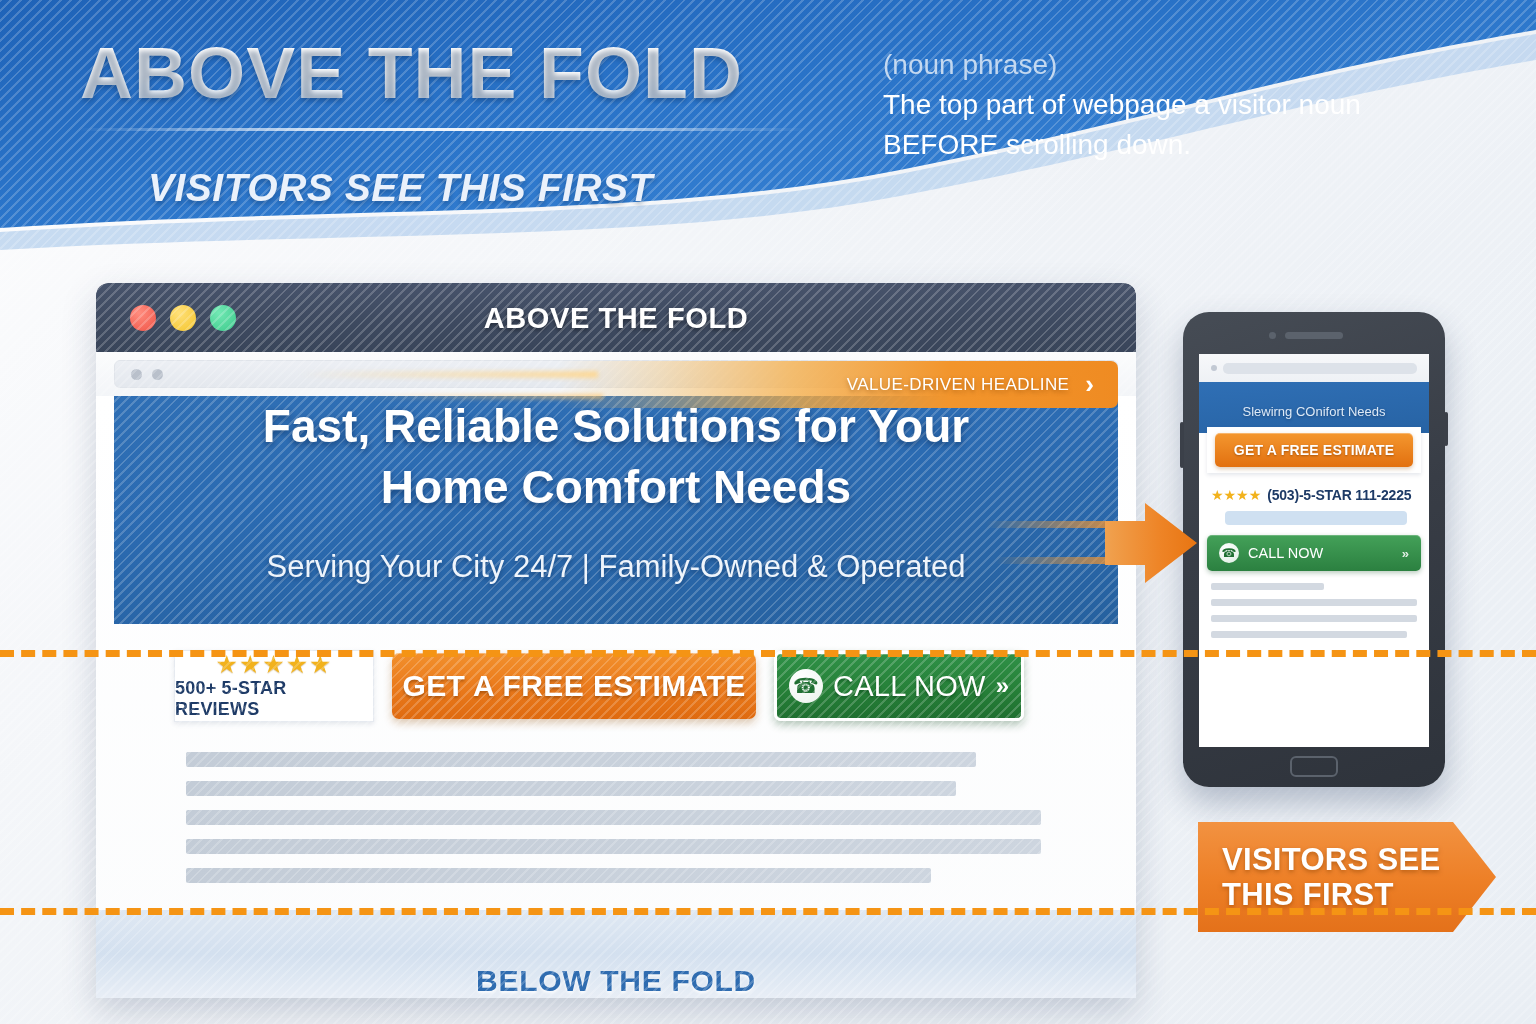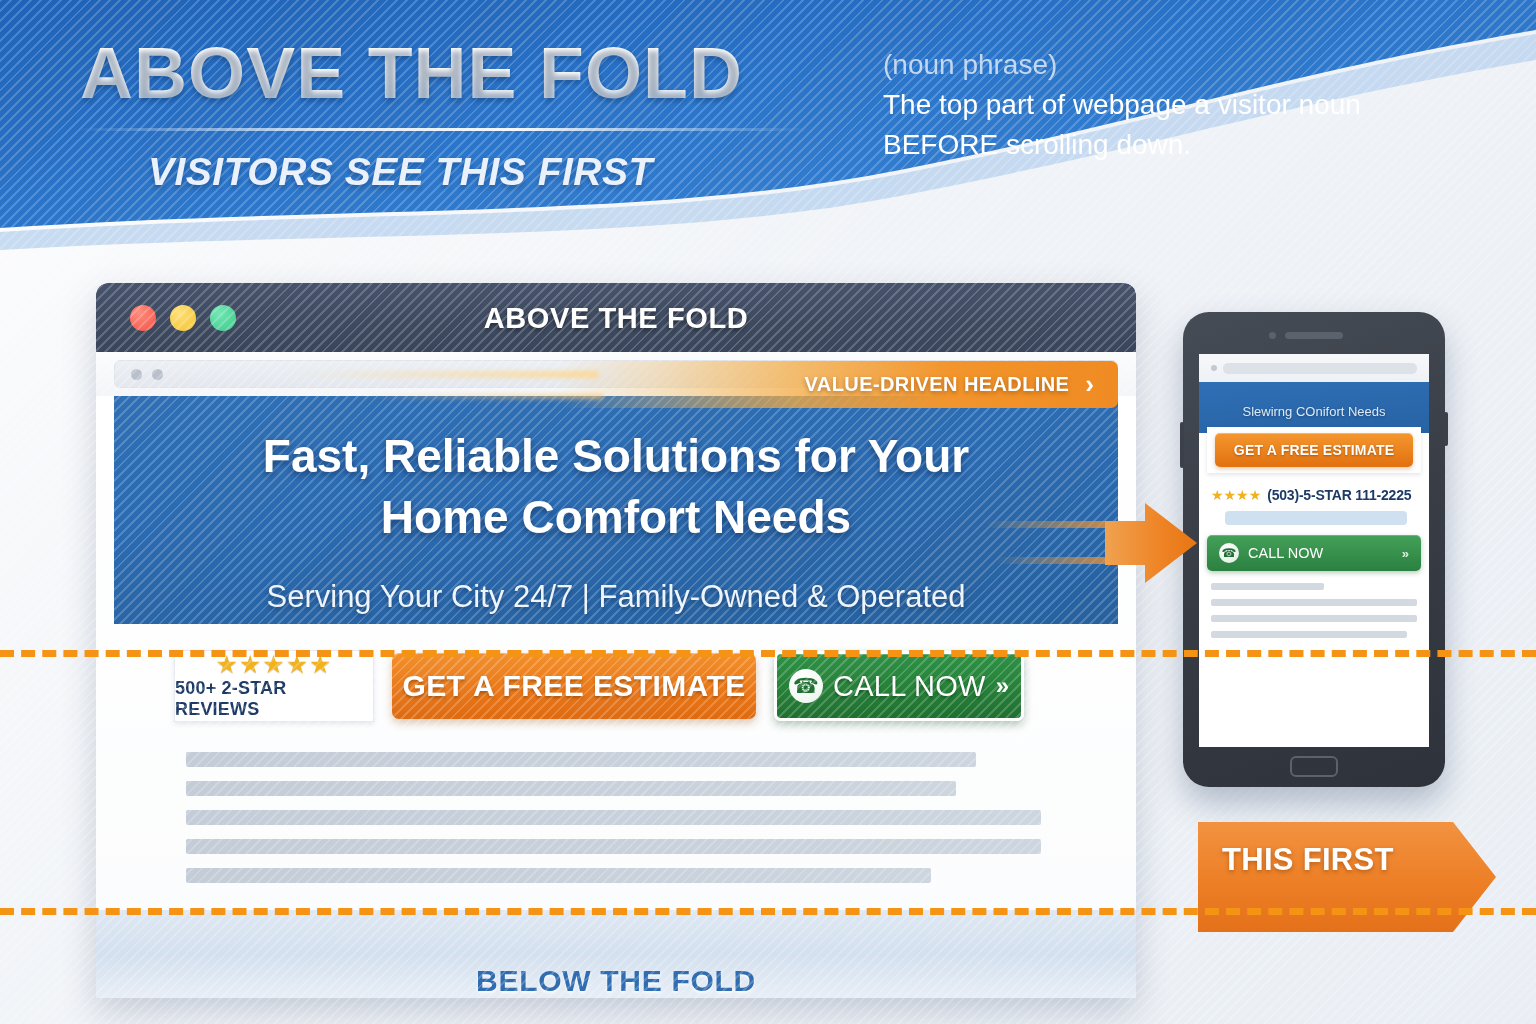--- a/index.html
+++ b/index.html
@@ -46,21 +46,21 @@
     font-stretch:condensed;
     transform:scaleX(1.02);
     transform-origin:left center;
   }
   .title-rule{
     position:absolute;left:78px;top:128px;width:730px;height:3px;
     background:linear-gradient(90deg,rgba(255,255,255,0) 0%,rgba(255,255,255,.85) 35%,rgba(255,255,255,.95) 60%,rgba(255,255,255,0) 100%);
     border-radius:2px;
   }
   .title-sub{
-    position:absolute;left:148px;top:150px;
+    position:absolute;left:148px;top:166px;
     font-size:39px;font-weight:bold;font-style:italic;
     color:#eaf1fb;letter-spacing:.5px;
     text-shadow:0 3px 5px rgba(10,40,80,.35);
   }
 
   .def{position:absolute;left:883px;top:45px;width:640px;color:#fff;}
   .def-pos{font-size:28px;color:#c3d8f0;line-height:1.42;}
   .def-l1{font-size:28px;color:#ffffff;line-height:1.45;}
   .def-l2{font-size:28px;color:#ffffff;line-height:1.45;}
   .def-l2 b{font-weight:normal;}
@@ -102,42 +102,42 @@
   .urldot{width:11px;height:11px;border-radius:50%;background:#b9c0cb;}
 
   .page{position:relative;background:linear-gradient(180deg,#ffffff,#fbfcfd);height:602px;}
 
   
   .hero{
     position:relative;height:228px;margin:0 18px;
     background:linear-gradient(175deg,#2f6fb5 0%,#2b6bb2 40%,#26619f 100%);
     overflow:visible;
   }
-  .hero-inner{position:relative;z-index:2;padding-top:30px;text-align:center;}
+  .hero-inner{position:relative;z-index:2;text-align:center;}
   .hero-h1{
     font-size:46px;font-weight:bold;color:#fff;line-height:1.32;
     text-shadow:0 3px 6px rgba(0,25,60,.45);
     padding:0 70px;
   }
   .hero-sub{
     margin-top:32px;font-size:31px;color:#eef4fb;
     text-shadow:0 2px 4px rgba(0,25,60,.4);
   }
 
   
   .value-banner{
     position:absolute;right:0;top:-35px;width:560px;height:47px;
     display:flex;align-items:center;justify-content:flex-end;
     padding-right:24px;gap:16px;
     background:linear-gradient(90deg,rgba(250,200,110,0) 0%,rgba(248,190,95,.35) 18%,rgba(246,172,66,.75) 42%,#f2952c 70%,#ef8b22 100%);
     border-radius:0 7px 7px 0;
     z-index:6;
   }
   .value-banner .vb-label{
-    font-size:20px;font-weight:bold;color:#fff;letter-spacing:.4px;
+    font-size:17px;font-weight:normal;color:#fff;letter-spacing:.4px;
     text-shadow:0 2px 4px rgba(120,60,0,.5);
   }
   .value-banner .vb-chev{font-size:26px;color:#fff;font-weight:bold;}
   .vb-streak{
     position:absolute;right:520px;top:10px;width:300px;height:7px;
     background:linear-gradient(90deg,rgba(255,255,255,0),rgba(255,214,140,.85));
     filter:blur(2px);
   }
   .vb-streak2{
     position:absolute;right:515px;top:33px;width:250px;height:5px;
@@ -345,21 +345,21 @@
             <div>Fast, Reliable Solutions for Your</div>
             <div>Home Comfort Needs</div>
           </div>
           <div class="hero-sub">Serving Your City 24/7 | Family-Owned &amp; Operated</div>
         </div>
       </div>
 
       <div class="cta-row">
         <div class="reviews">
           <div class="stars">★★★★★</div>
-          <div class="reviews-label">500+ 2-STAR REVIEWS</div>
+          <div class="reviews-label">500+ 5-STAR REVIEWS</div>
         </div>
 
         <button class="btn-estimate">GET A FREE ESTIMATE</button>
 
         <div class="btn-call">
           <span class="phone-ico">☎</span>
           <span class="cl">CALL NOW</span>
           <span class="ch">»</span>
         </div>
       </div>
@@ -447,17 +447,18 @@
       <defs>
         <linearGradient id="bdg" x1="0" y1="0" x2="0" y2="1">
           <stop offset="0%" stop-color="#f29241"></stop>
           <stop offset="55%" stop-color="#ed7f26"></stop>
           <stop offset="100%" stop-color="#e4711a"></stop>
         </linearGradient>
       </defs>
       <path d="M0,0 H255 L298,55 L255,110 H0 Z" fill="url(#bdg)"></path>
     </svg>
     <div class="txt">
+      <div>VISITORS SEE</div>
       <div>THIS FIRST</div>
     </div>
   </div>
 
 </div>
 
 </body></html>

